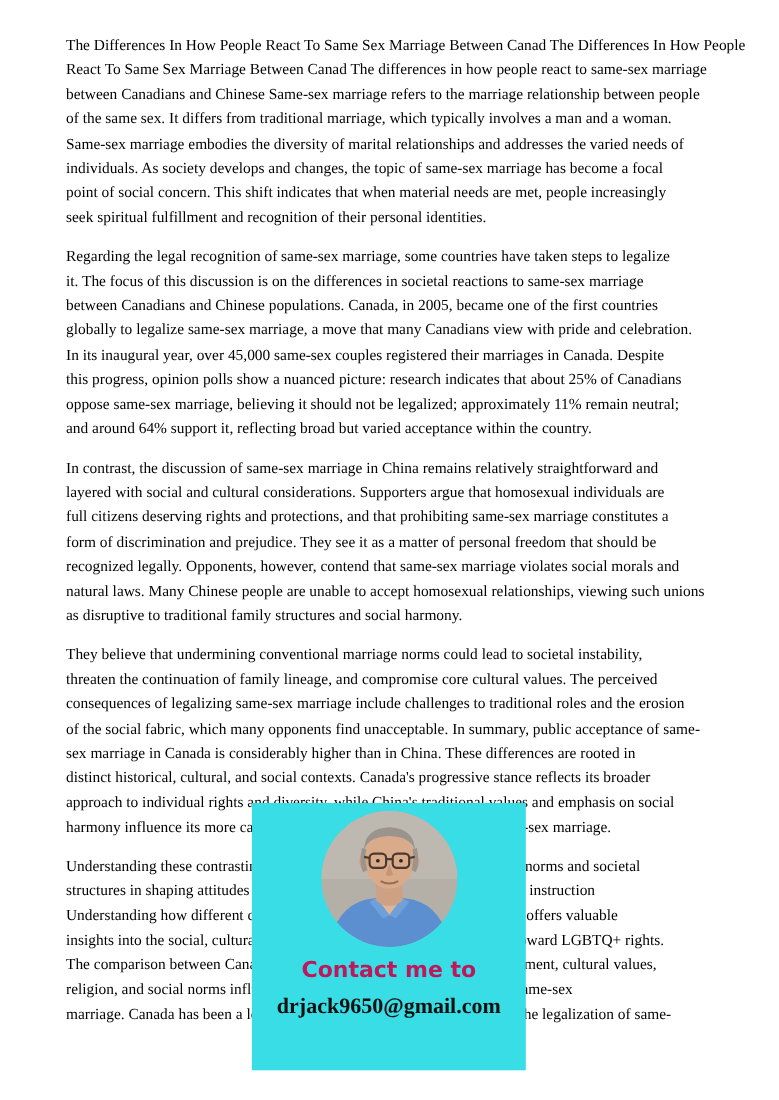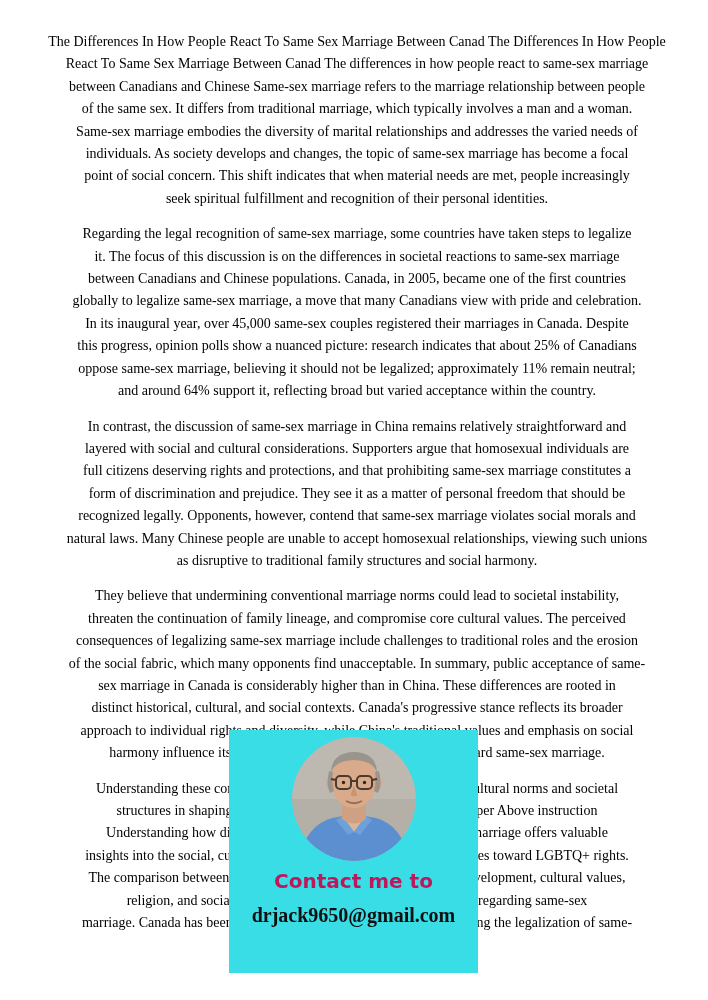--- a/index.html
+++ b/index.html
@@ -11,26 +11,26 @@
     position: relative;
     width: 708px;
     height: 1000px;
     background: #ffffff;
     overflow: hidden;
     font-family: "Liberation Serif", serif;
     color: #000000;
   }
   .doc {
     position: absolute;
-    left: 48px;
+    left: 60px;
     top: 31px;
     width: 618px;
     font-size: 14px;
     line-height: 22.4px;
-    text-align: center;
+    text-align: left;
   }
   .doc p {
     margin: 0 0 13px 0;
     white-space: pre-line;
   }
   .overlay {
     position: absolute;
     left: 229px;
     top: 730px;
     width: 249px;

